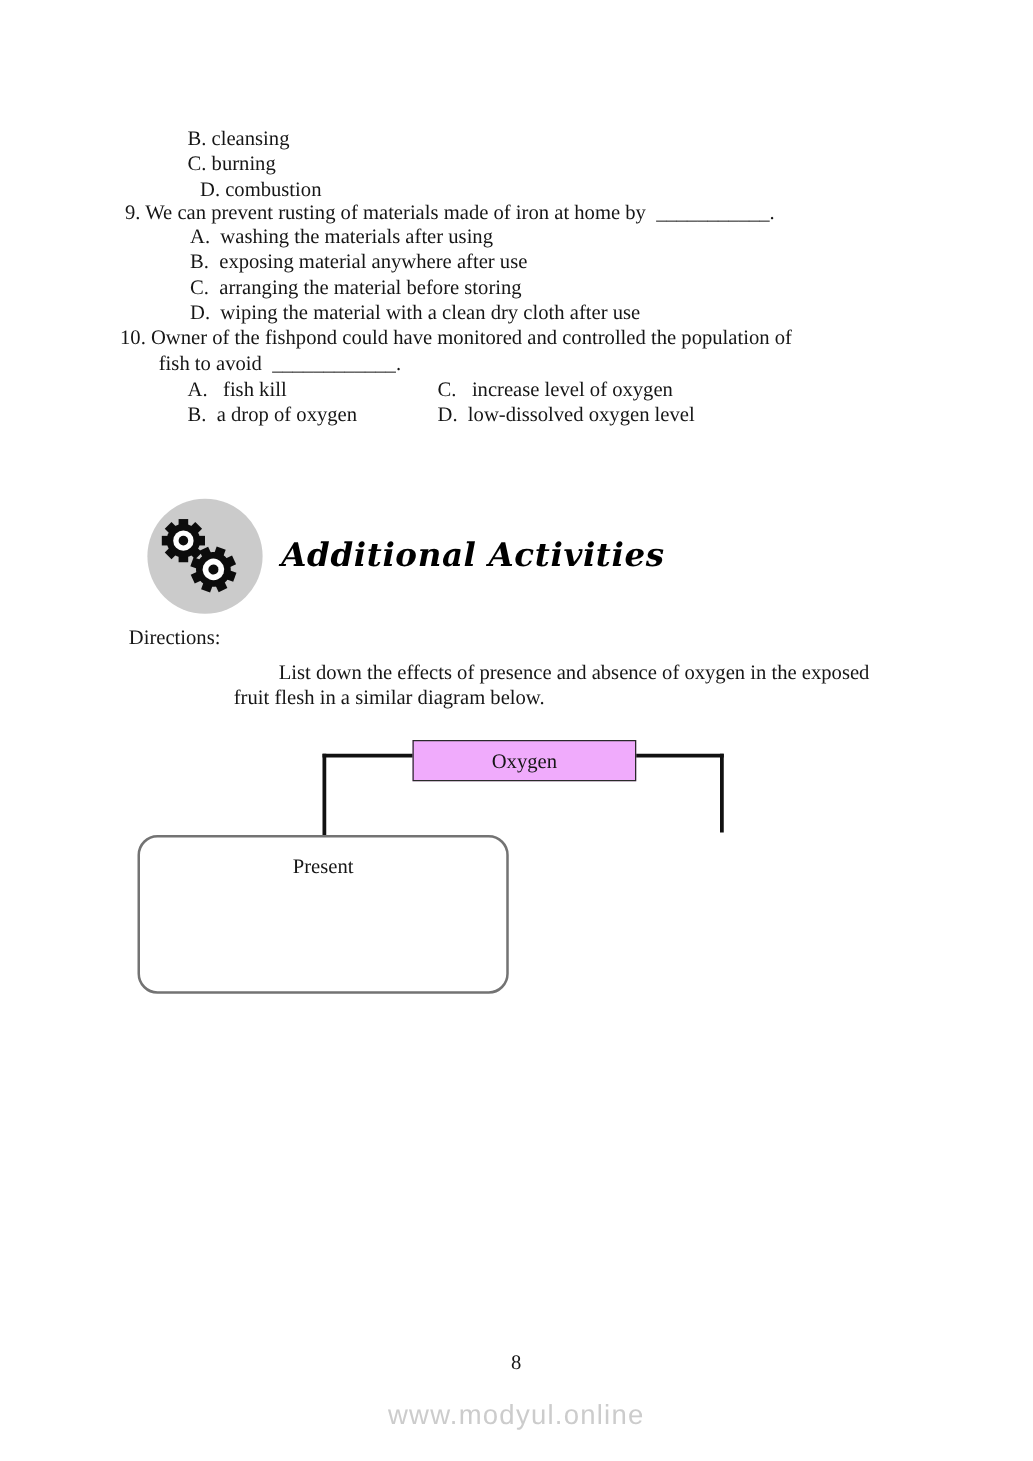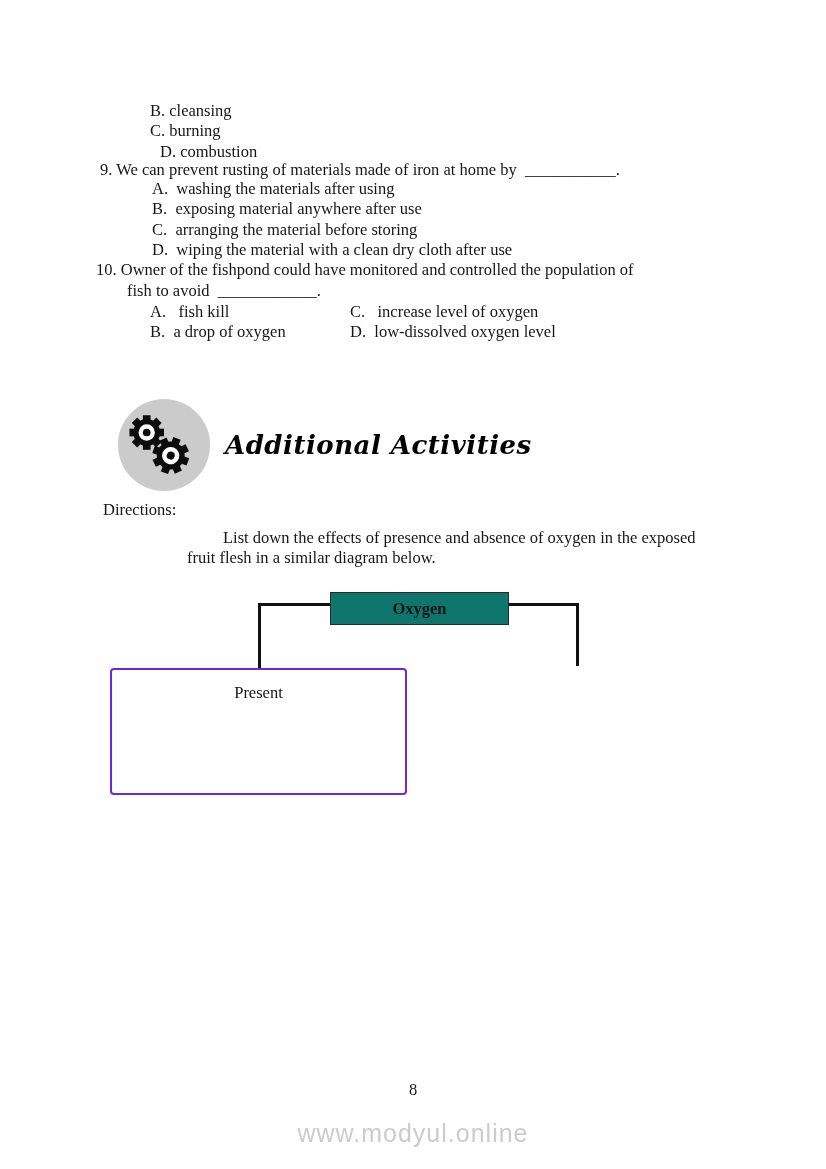--- a/index.html
+++ b/index.html
@@ -25,44 +25,44 @@
   }
 
   
   .directions-label { position:absolute; left:103px; top:500px; }
   .directions-line1 { position:absolute; left:187px; top:528px;margin-left:36px; }
   .directions-line2 { position:absolute; left:187px; top:548px; }
 
   
   .root-box {
     position:absolute; left:330px; top:592px; width:177px; height:31px;
-    border:1.5px solid #2a2a2a; background:#0f766e;
-    display:flex; align-items:center; justify-content:center;font-weight:bold;
+    border:1.5px solid #2a2a2a; background:#f0abfc;
+    display:flex; align-items:center; justify-content:center;
   }
   .connector { position:absolute; background:#111; }
   .conn-left-h  { left:258px; top:603px; width:73px; height:3px; }
   .conn-left-v  { left:258px; top:603px; width:3px;  height:66px; }
   .conn-right-h { left:506px; top:603px; width:73px; height:3px; }
   .conn-right-v { left:576px; top:603px; width:3px;  height:63px; }
   .leaf-box {
     position:absolute;
-    border:2px solid #6d28d9; border-radius:4px; background:#fff;
+    border:2px solid #737373; border-radius:16px; background:#fff;
     text-align:center;
   }
   .leaf-left  { left:110px; top:668px; width:293px; height:123px; }
   .leaf-right { left:431px; top:665px; width:292px; height:127px; }
   .leaf-label { margin-top:13px; }
 
   
   .page-number { position:absolute; left:0; top:1080px; width:100%; text-align:center; }
   .watermark {
     position:absolute; left:0; top:1119px; width:100%;
     text-align:center;
     font-family:"Liberation Sans", sans-serif;
-    font-size:25px; letter-spacing:1px;
+    font-size:22px; letter-spacing:1px;
     color:#cccccc;
   }
 </style>
 </head>
 <body>
 
 <div class="page">
 
   <div class="line" style="left:150px; top:101px">B. cleansing</div>
   <div class="line" style="left:150px; top:121px">C. burning</div>

